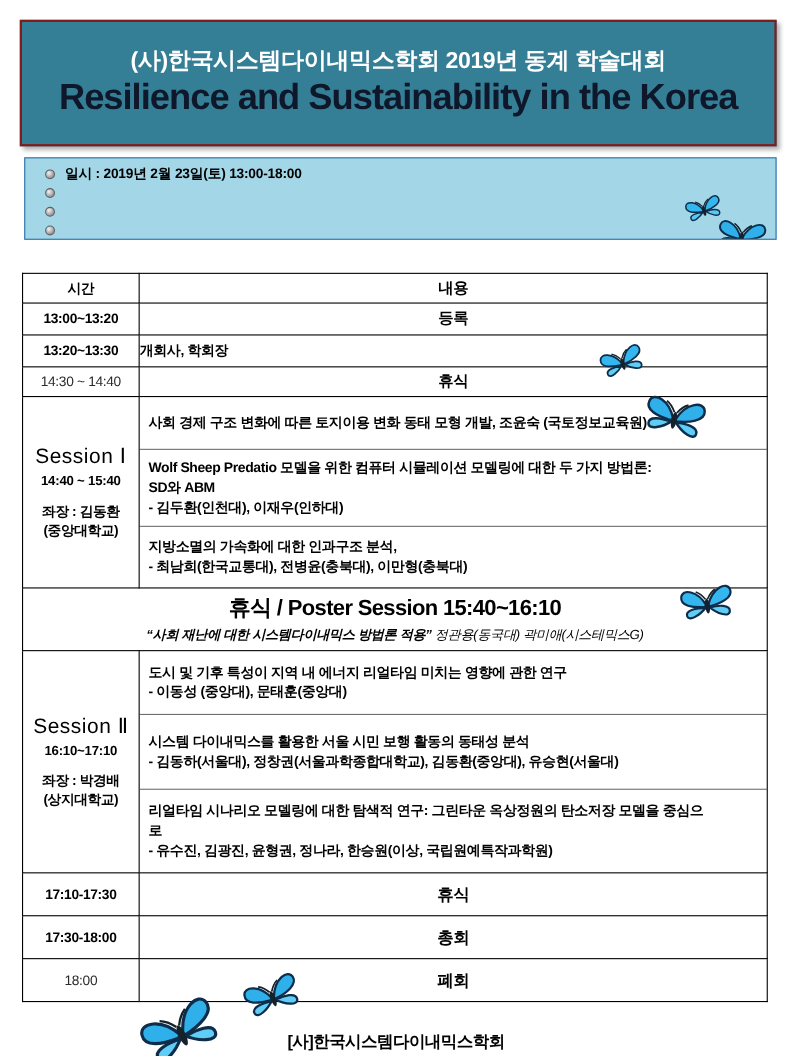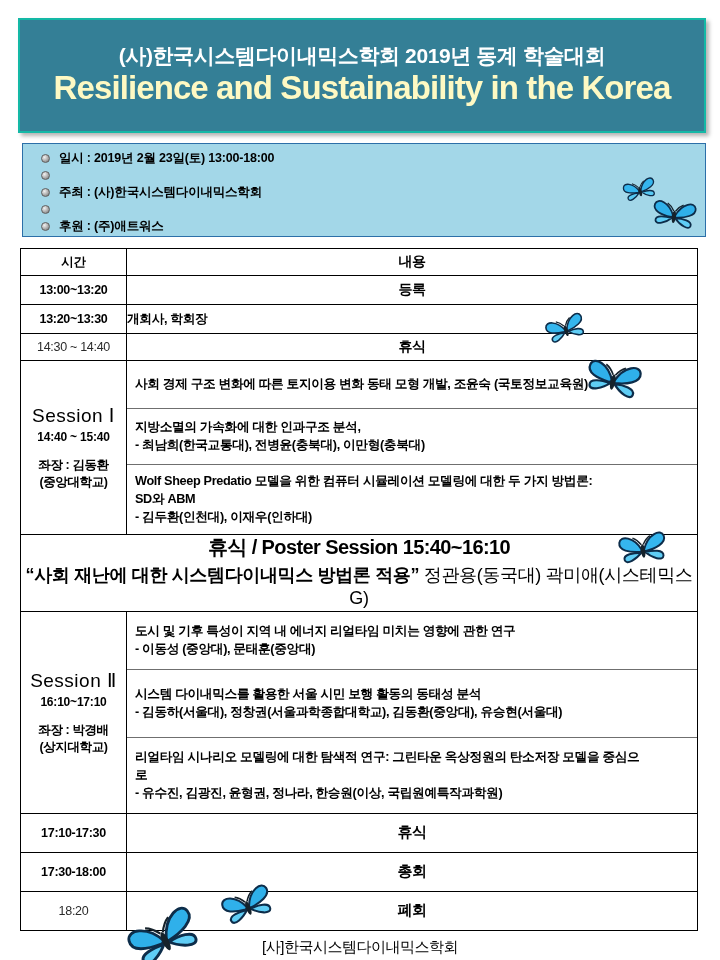--- a/index.html
+++ b/index.html
@@ -17,53 +17,53 @@
   }
 
   
   .banner {
     position: absolute;
     left: 18px;
     top: 18px;
     width: 688px;
     height: 115px;
     background: #347f96;
-    border: 2px solid #14b8a6;
+    border: 2px solid #7f1d1d;
     box-sizing: border-box;
     box-shadow: 3px 3px 4px rgba(0,0,0,0.30);
     display: flex;
     flex-direction: column;
     align-items: center;
     justify-content: center;
   }
   .banner-line1 {
     color: #ffffff;
     font-size: 21px;
     font-weight: bold;
     letter-spacing: -0.4px;
     line-height: 1.15;
     margin-bottom: 2px;
     white-space: nowrap;
   }
   .banner-line2 {
-    color: #fef9c3;
+    color: #0f172a;
     font-size: 33px;
     font-weight: bold;
     letter-spacing: -0.9px;
     line-height: 1.1;
     white-space: nowrap;
   }
 
   
   .infobox {
     position: absolute;
     left: 22px;
     top: 143px;
     width: 684px;
-    height: 94px;
+    height: 75px;
     background: #a3d7e8;
     border: 1px solid #2c6fa8;
     box-sizing: border-box;
     padding: 6px 0 0 18px;
     overflow: hidden;
   }
   .info-row {
     display: flex;
     align-items: center;
     height: 17px;
@@ -193,37 +193,38 @@
   table.sub tr:last-child td { border-bottom: 0; }
 
   .poster-cell { padding: 8px 6px 10px 6px; text-align: center; }
   .poster-title {
     font-size: 20px;
     font-weight: bold;
     letter-spacing: -0.6px;
     line-height: 1.2;
   }
   .poster-sub {
-    font-size: 18px;
+    font-size: 12px;
     letter-spacing: -0.35px;
     margin-top: 5px;
     line-height: 1.3;
+    font-style: italic;
   }
   .poster-sub b { font-weight: bold; }
   .poster-sub span.normal { font-weight: normal; }
 
   
   .footer {
     position: absolute;
     left: 0;
     top: 938px;
     width: 720px;
     text-align: center;
     font-size: 15px;
-    font-weight: normal;
+    font-weight: bold;
     letter-spacing: -0.5px;
   }
 </style>
 </head>
 <body>
 
 <div class="banner">
   <div class="banner-line1">(사)한국시스템다이내믹스학회 2019년 동계 학술대회</div>
   <div class="banner-line2">Resilience and Sustainability in the Korea</div>
 </div>
@@ -231,21 +232,20 @@
 <div class="infobox">
   <div class="info-row">
     <span class="bullet"></span>
     <span class="info-text">일시 : 2019년 2월 23일(토) 13:00-18:00</span>
   </div>
   <div class="info-row">
     <span class="bullet"></span>
   </div>
   <div class="info-row">
     <span class="bullet"></span>
-    <span class="info-text">주최 : (사)한국시스템다이내믹스학회</span>
   </div>
   <div class="info-row">
     <span class="bullet"></span>
   </div>
   <div class="info-row">
     <span class="bullet"></span>
     <span class="info-text">후원 : (주)애트워스</span>
   </div>
 
   <div class="bfly" style="left:600px; top:32px; transform:rotate(-14deg);">
@@ -316,30 +316,30 @@
         </td>
         <td style="padding:0">
           <table class="sub">
               <tbody>
             <tr>
                   <td style="height:36px">
               <div class="body-text">사회 경제 구조 변화에 따른 토지이용 변화 동태 모형 개발, 조윤숙 (국토정보교육원)</div>
             </td>
                 </tr>
             <tr>
-                  <td style="height:44px">
-              <div class="body-text">지방소멸의 가속화에 대한 인과구조 분석,</div>
-              <div class="body-text">- 최남희(한국교통대), 전병윤(충북대), 이만형(충북대)</div>
-            </td>
-                </tr>
-            <tr>
                   <td style="height:58px">
               <div class="body-text">Wolf Sheep Predatio 모델을 위한 컴퓨터 시뮬레이션 모델링에 대한 두 가지 방법론:</div>
               <div class="body-text">SD와 ABM</div>
               <div class="body-text">- 김두환(인천대), 이재우(인하대)</div>
+            </td>
+                </tr>
+            <tr>
+                  <td style="height:44px">
+              <div class="body-text">지방소멸의 가속화에 대한 인과구조 분석,</div>
+              <div class="body-text">- 최남희(한국교통대), 전병윤(충북대), 이만형(충북대)</div>
             </td>
                 </tr>
           </tbody>
             </table>
         </td>
       </tr>
 
       <tr>
         <td colspan="2" class="poster-cell" style="height:56px">
           <div class="poster-title">휴식 / Poster Session 15:40~16:10</div>
@@ -387,21 +387,21 @@
         <td class="cell-pad time-c" style="height:38px">17:10-17:30</td>
         <td class="cell-pad center-big">휴식</td>
       </tr>
 
       <tr>
         <td class="cell-pad time-c" style="height:38px">17:30-18:00</td>
         <td class="cell-pad center-big">총회</td>
       </tr>
 
       <tr>
-        <td class="cell-pad time-thin" style="height:38px">18:20</td>
+        <td class="cell-pad time-thin" style="height:38px">18:00</td>
         <td class="cell-pad center-big">폐회</td>
       </tr>
 
     </tbody>
   </table>
 </div>
 
 <div class="bfly" style="left:545px; top:312px; transform:rotate(-18deg);">
   <svg width="42" height="36" viewBox="0 0 100 90">
     <path d="M48 45 C36 16 8 8 4 24 C0 40 22 46 44 48 Z" fill="#35b6ee" stroke="#0d2d4a" stroke-width="4"></path>

